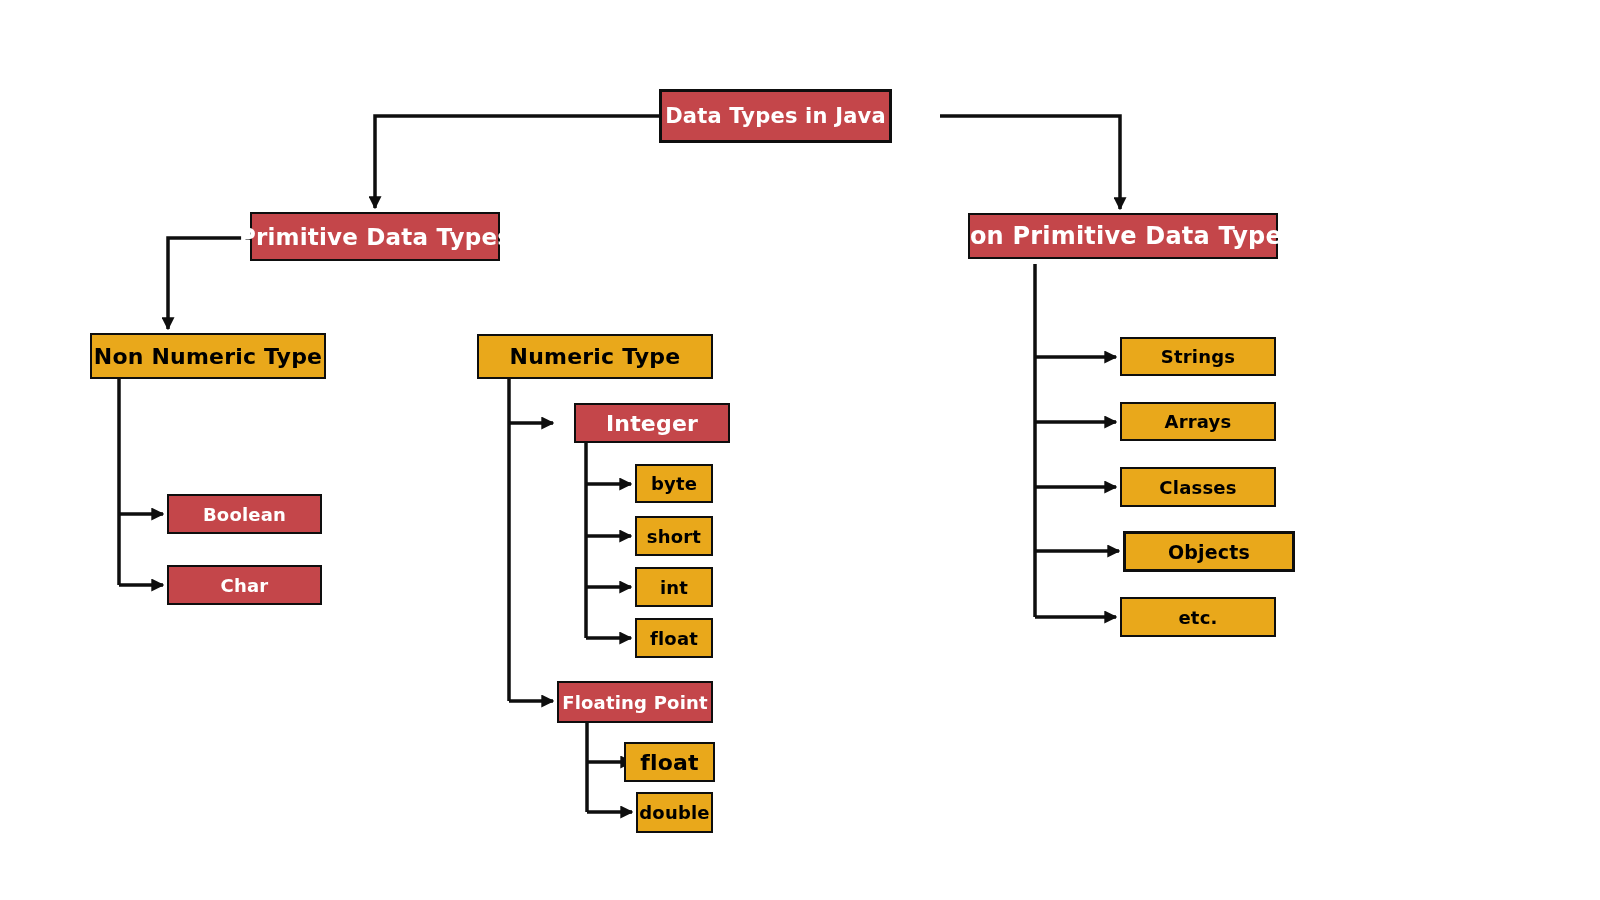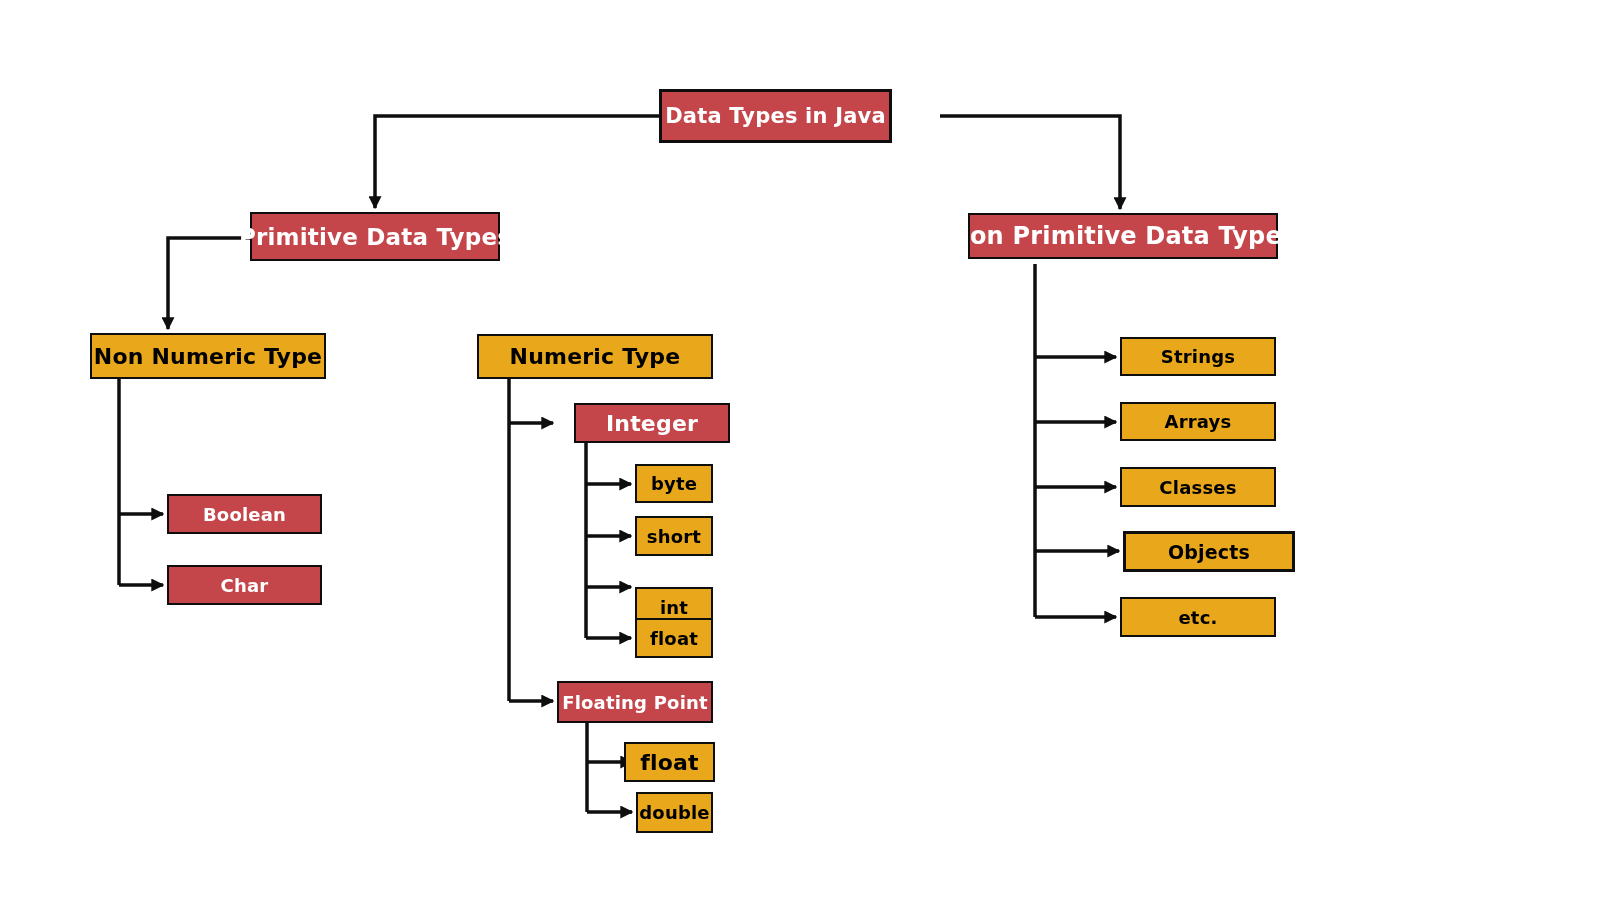--- a/index.html
+++ b/index.html
@@ -42,21 +42,21 @@
   .n-root           { left: 659px;  top: 89px;  width: 233px; height: 54px; font-size: 21px; border-width: 3px; text-align: right; }
   .n-primitive      { left: 250px;  top: 212px; width: 250px; height: 49px; font-size: 23px; }
   .n-non-primitive  { left: 968px;  top: 213px; width: 310px; height: 46px; font-size: 24px; }
   .n-non-numeric    { left: 90px;   top: 333px; width: 236px; height: 46px; font-size: 22px; }
   .n-numeric        { left: 477px;  top: 334px; width: 236px; height: 45px; font-size: 22px; }
   .n-boolean        { left: 167px;  top: 494px; width: 155px; height: 40px; font-size: 18px; }
   .n-char           { left: 167px;  top: 565px; width: 155px; height: 40px; font-size: 18px; }
   .n-integer        { left: 557px;  top: 403px; width: 156px; height: 40px; font-size: 22px; margin-left: 17px; }
   .n-byte           { left: 635px;  top: 464px; width: 78px;  height: 39px; font-size: 18px; }
   .n-short          { left: 635px;  top: 516px; width: 78px;  height: 40px; font-size: 18px; }
-  .n-int            { left: 635px;  top: 567px; width: 78px;  height: 40px; font-size: 18px; margin-top: 20px; }
+  .n-int            { left: 635px;  top: 567px; width: 78px;  height: 40px; font-size: 18px; }
   .n-long           { left: 635px;  top: 618px; width: 78px;  height: 40px; font-size: 18px; }
   .n-floating-point { left: 557px;  top: 681px; width: 156px; height: 42px; font-size: 18px; }
   .n-float          { left: 624px;  top: 742px; width: 91px;  height: 40px; font-size: 22px; }
   .n-double         { left: 636px;  top: 792px; width: 77px;  height: 41px; font-size: 18px; }
   .n-strings        { left: 1120px; top: 337px; width: 156px; height: 39px; font-size: 18px; }
   .n-arrays         { left: 1120px; top: 402px; width: 156px; height: 39px; font-size: 18px; }
   .n-classes        { left: 1120px; top: 467px; width: 156px; height: 40px; font-size: 18px; }
   .n-objects        { left: 1123px; top: 531px; width: 172px; height: 41px; font-size: 19px; border-width: 3px; }
   .n-etc            { left: 1120px; top: 597px; width: 156px; height: 40px; font-size: 18px; }
 </style>

